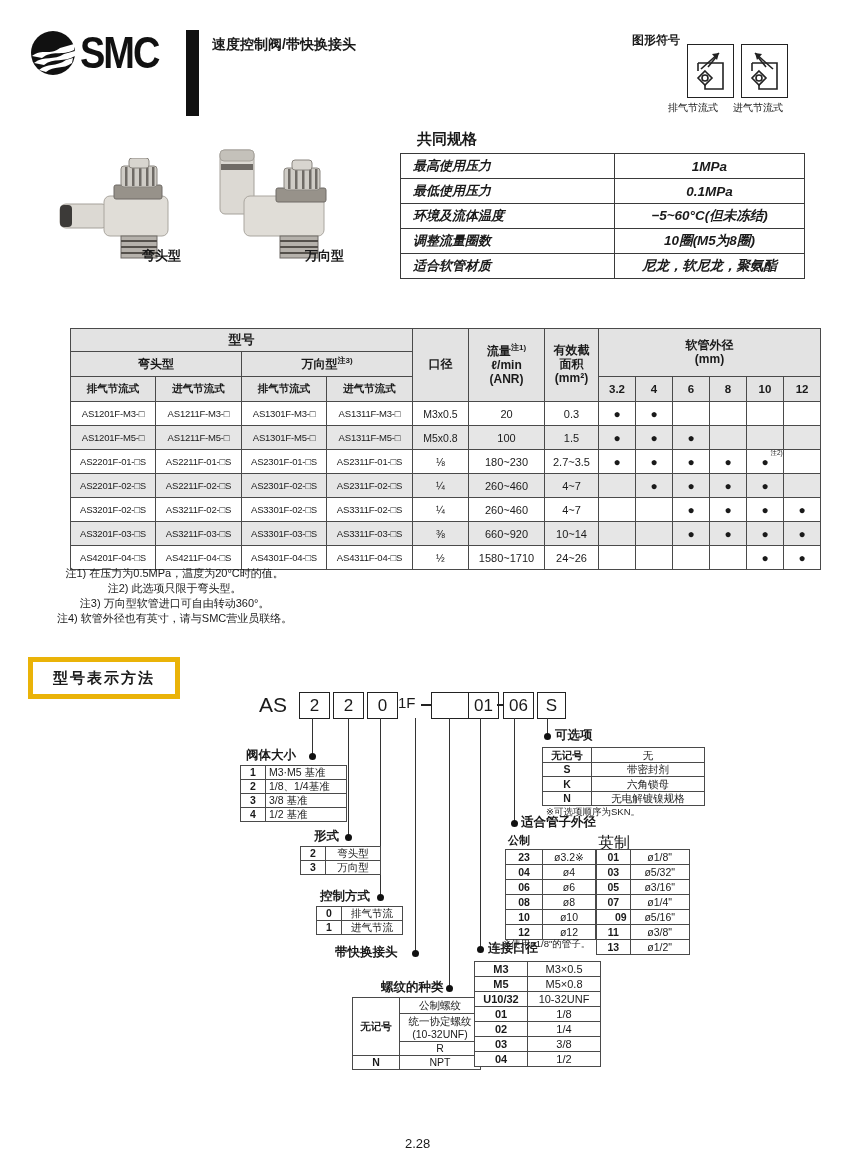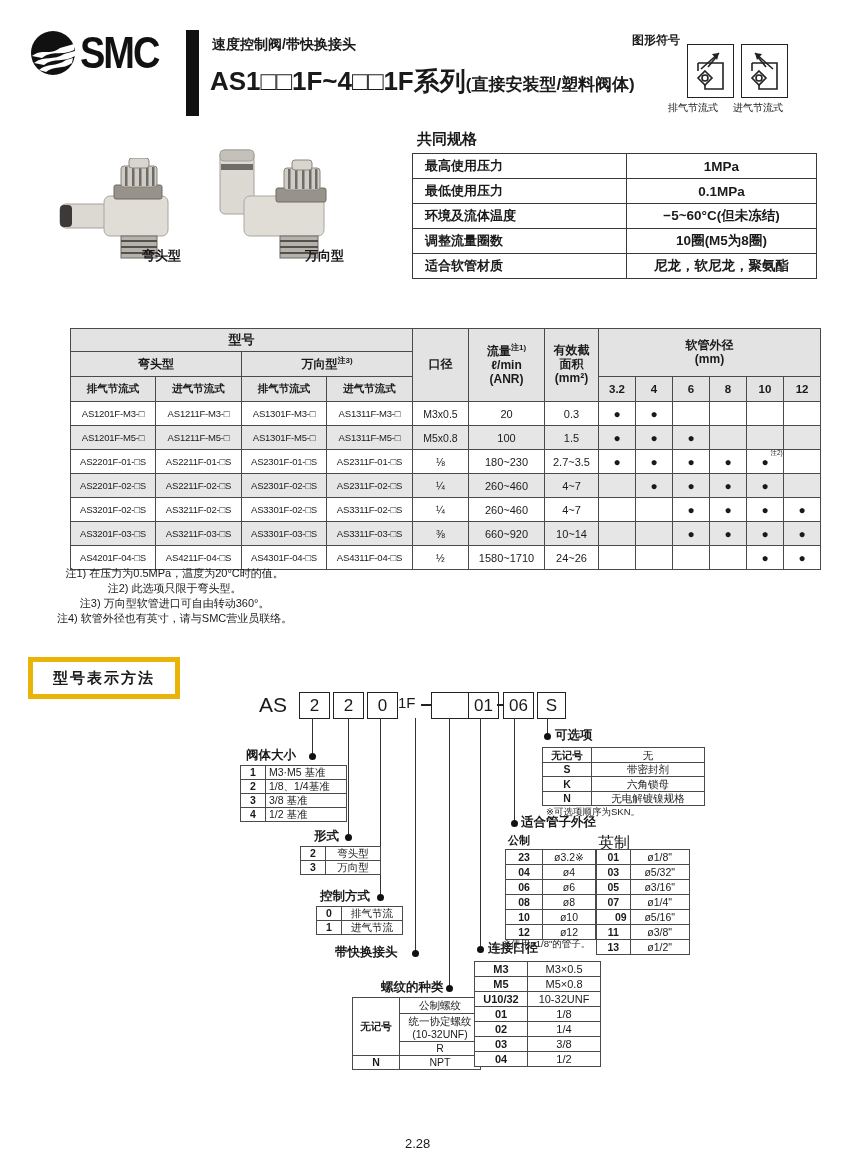--- a/index.html
+++ b/index.html
@@ -20,21 +20,21 @@
   .title2 .paren { font-size:17px; }
   .symlabel { left:632px; top:32px; font-size:12px; font-weight:bold; }
   .symbox { top:44px; width:45px; height:52px; border:1.5px solid #222; background:#fff; }
   .symcap { top:101px; font-size:10px; }
 
   
   .photo-label { font-size:13px; font-weight:bold; }
 
   
   .spec-title { left:417px; top:130px; font-size:15px; font-weight:bold; }
-  table.spec { position:absolute; left:412px; top:153px; border-collapse:collapse; table-layout:fixed; }
+  table.spec { position:absolute; left:400px; top:153px; border-collapse:collapse; table-layout:fixed;font-style:italic; }
   table.spec td { border:1px solid #3a3a3a; height:22px; font-size:13px; }
   table.spec td.l { width:200px; padding-left:12px; font-weight:bold; }
   table.spec td.v { width:187px; text-align:center; font-weight:600; font-size:13.5px; }
 
   
   table.main { position:absolute; left:70px; top:328px; width:750px;
                border-collapse:collapse; table-layout:fixed; }
   table.main td { border:1px solid #4a4a4a; text-align:center; padding:0; overflow:hidden; }
   table.main tr.hd td { background:#e3e3e3; font-weight:bold; }
   table.main tr.g td { background:#e6e6e6; }
@@ -86,21 +86,20 @@
     <svg width="46" height="46" viewBox="0 0 46 46">
       <circle cx="23" cy="23" r="22" fill="#111"></circle>
       <path d="M2 26 C12 18, 20 26, 30 18 L44 14 L44 20 C32 26, 22 20, 12 28 Z" fill="#fff"></path>
       <path d="M4 33 C14 25, 24 31, 34 24 L45 21 L45 26 C34 33, 24 27, 14 35 Z" fill="#fff"></path>
       <path d="M9 40 C17 33, 26 37, 36 30 L43 28 L42 33 C33 40, 24 35, 16 42 Z" fill="#fff"></path>
     </svg>
     <span class="logo-text">SMC</span>
   </div>
   <div class="abs vbar"></div>
   <div class="abs title1">速度控制阀/带快换接头</div>
-  <div class="abs title2"><span>AS1□□1F~4□□1F系列</span><span class="paren">(直接安装型/塑料阀体)</span></div>
 
   <div class="abs symlabel">图形符号</div>
   <div class="abs symbox" style="left:687px;">
     <svg width="45" height="52" viewBox="0 0 45 52">
       <g stroke="#222" stroke-width="1.6" fill="none">
         <path d="M10 18 H35 V44 H17 V40"></path>
         <path d="M10 18 V26"></path>
         <path d="M17 26 L24 33 L17 40 L10 33 Z"></path>
         <circle cx="17" cy="33" r="3"></circle>
         <path d="M13 24 L31 8"></path>

